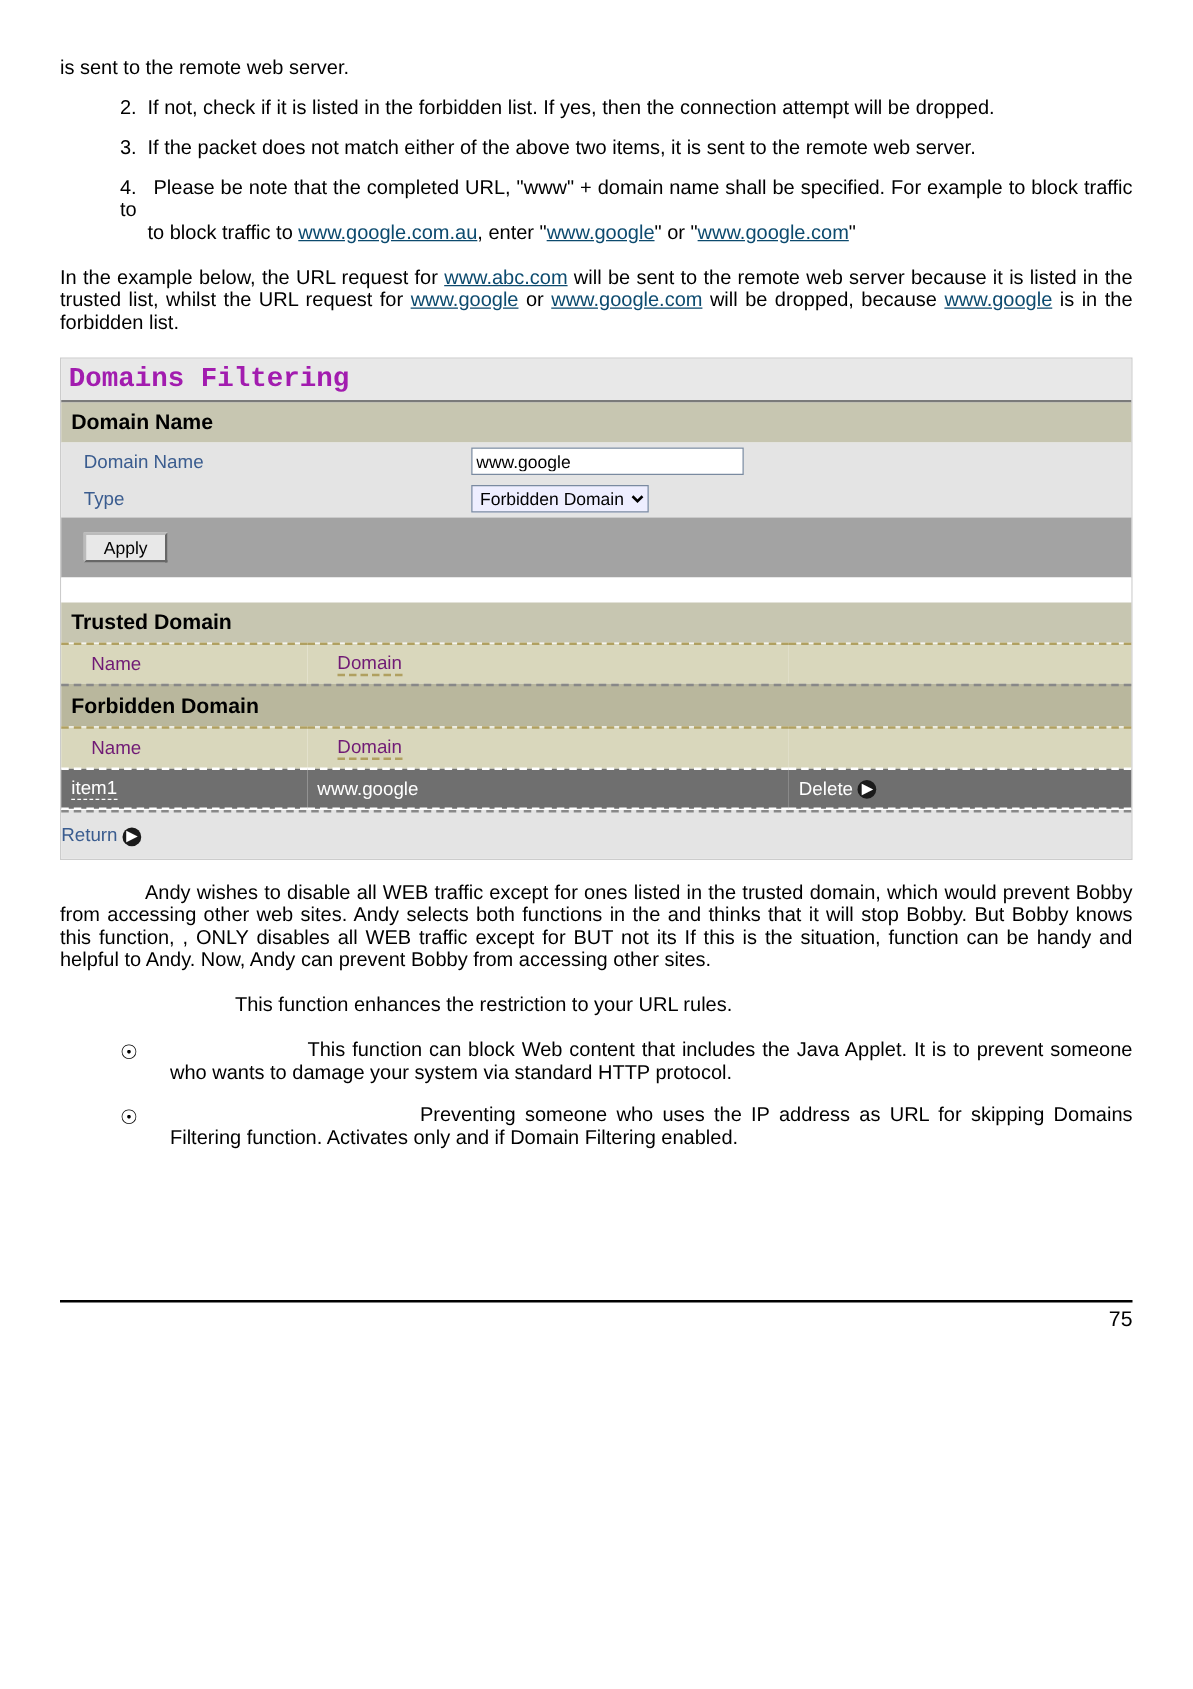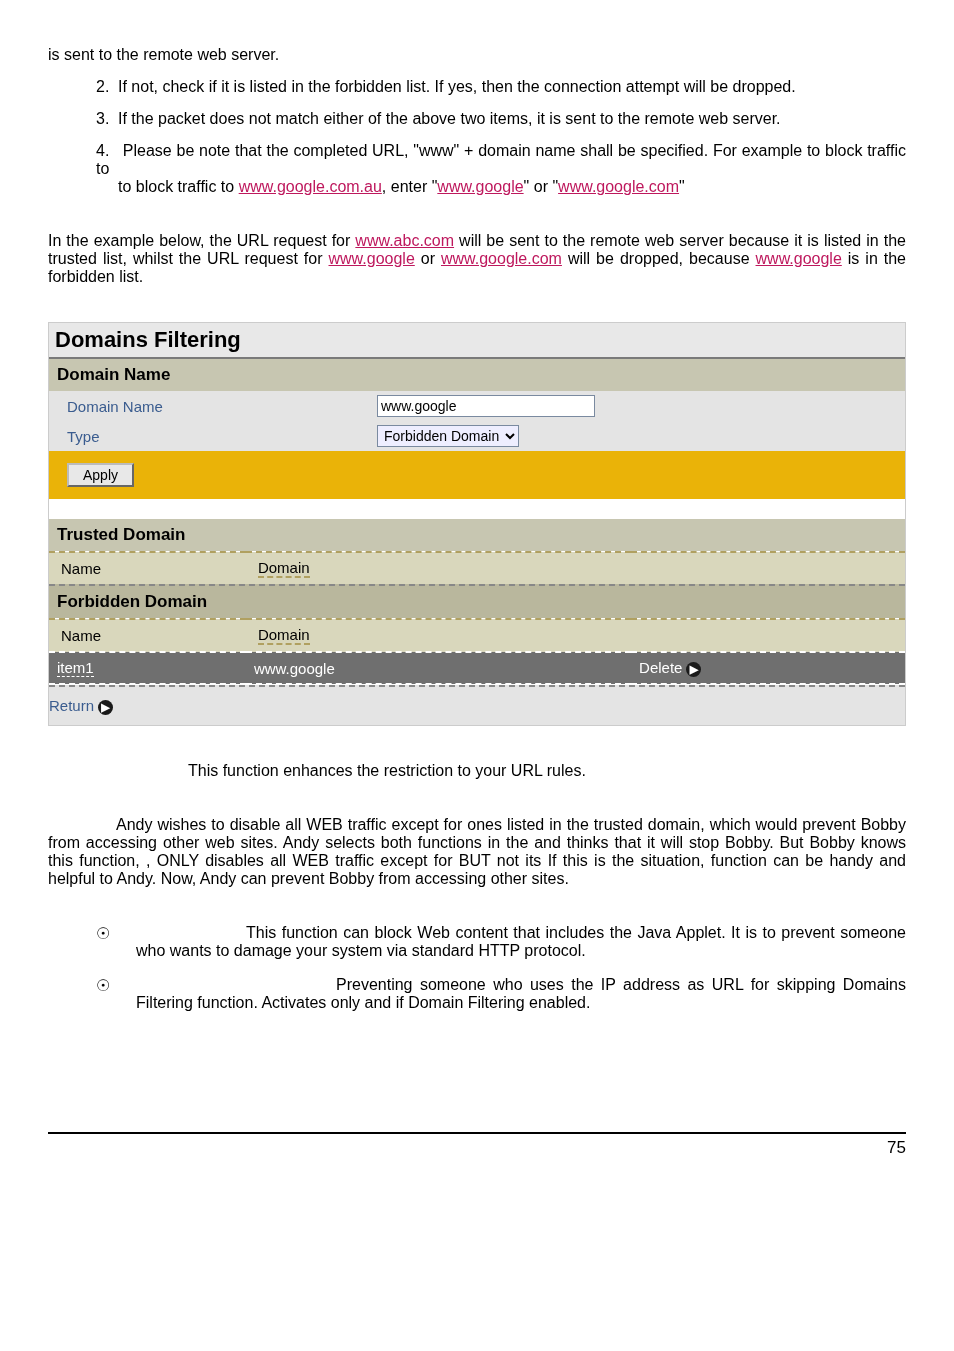--- a/index.html
+++ b/index.html
@@ -4,35 +4,35 @@
 <style>
   html,body{margin:0;padding:0;background:#fff}
   body{font-family:Arial,Helvetica,sans-serif;font-size:16px;color:#000;width:954px}
   .page{padding:46px 48px 30px 48px}
   .indent1{text-align:justify}
   .olist{margin:8px 0 0 48px}
   .olist .item{margin:14px 0;text-align:justify}
   .olist .num{display:inline-block;width:22px}
   .olist .body{display:inline}
   .sub{margin-left:22px;display:block;text-align:justify}
-  a.link{color:#be185d;text-decoration:underline}
-  .para{margin:36px 0;text-align:justify}
+  a.link{color:#0c4a6e;text-decoration:underline}
+  .para{margin:18px 0;text-align:justify}
   
   .shot{margin-top:16px;border:1px solid #ccc}
-  .shot-title{font-family:Liberation Sans, sans-serif;font-weight:bold;font-size:22px;color:#000000;background:#e8e8e8;padding:4px 6px;border-bottom:2px solid #7a7a7a}
+  .shot-title{font-family:Liberation Mono, monospace;font-weight:bold;font-size:22px;color:#a21caf;background:#e8e8e8;padding:4px 6px;border-bottom:2px solid #7a7a7a}
   .sec-header{background:#c7c6b1;font-weight:bold;font-size:17px;padding:6px 8px}
   .row{display:flex;align-items:center;padding:4px 0 4px 18px;background:#e4e4e4}
   .row .lbl{width:310px;color:#3a5c8f;font-size:15px}
   .row .ctl input[type=text]{width:210px;font-size:14px;padding:2px 3px;border:1px solid #7a8aa0}
   .row .ctl select{font-size:14px;padding:1px 2px;border:1px solid #7a8aa0;background:#eef}
-  .btnrow{padding:12px 0 12px 18px;background:#eab308}
+  .btnrow{padding:12px 0 12px 18px;background:#a3a3a3}
   .btnrow button{font-size:14px;padding:2px 14px;border:2px outset #bbb;background:#e8e8e8}
   .gap{height:20px;background:#fff}
   .tbl{width:100%;border-collapse:collapse;font-size:15px}
-  .tbl .hdr td{background:#d9d7bc;color:#000000;padding:6px 12px;border-top:2px dashed #b0a060}
+  .tbl .hdr td{background:#d9d7bc;color:#701a75;padding:6px 24px;border-top:2px dashed #b0a060}
   .tbl .hdr td .dotted{border-bottom:2px dashed #b0a060;display:inline-block}
   .tbl .datarow td{background:#6f6f6f;color:#fff;padding:6px 8px;border-top:2px dashed #fff;border-bottom:2px dashed #fff}
   .tbl td.c1{width:23%}
   .tbl td.c2{width:45%}
   .tbl td.c3{width:32%}
   .sec-header2{background:#b9b79d;font-weight:bold;font-size:17px;padding:6px 8px;border-top:2px dashed #888}
   .del{color:#fff}
   .del .circ{display:inline-block;width:15px;height:15px;border-radius:50%;background:#1a1a1a;color:#fff;text-align:center;line-height:15px;font-size:11px;margin-left:4px;vertical-align:middle;font-weight:bold}
   .return{background:#e4e4e4;padding:10px 0;color:#3a5c8f;font-size:15px;border-top:2px dashed #888}
   .return .circ{display:inline-block;width:15px;height:15px;border-radius:50%;background:#1a1a1a;color:#fff;text-align:center;line-height:15px;font-size:11px;margin-left:4px;vertical-align:middle;font-weight:bold}
@@ -119,30 +119,30 @@
         <td class="c3"><span class="del"><span>Delete</span><span class="circ">▶</span></span></td>
       </tr>
     </tbody>
       </table>
 
     <div class="return">
       <span>Return</span><span class="circ">▶</span>
     </div>
   </div>
 
-  <div class="para" style="margin-left:140px">This function enhances the restriction to your URL rules.</div>
-
   <div class="para just" style="text-indent:68px">
     <span>Andy wishes to disable all WEB traffic except for ones listed in the trusted domain, which would prevent Bobby from accessing other web sites.  Andy selects both functions in the </span>
     <span> and thinks that it will stop Bobby.  But Bobby knows this function, </span>
     <span>, ONLY disables all WEB traffic except for </span>
     <span> BUT not its </span>
     <span> If this is the situation, </span>
     <span> function can be handy and helpful to Andy.  Now, Andy can prevent Bobby from accessing other sites.</span>
   </div>
+
+  <div class="para" style="margin-left:140px">This function enhances the restriction to your URL rules.</div>
 
   <div class="bul">
     <div class="mark">☉</div>
     <div class="txt" style="text-indent:110px">This function can block Web content that includes the Java Applet. It is to prevent someone who wants to damage your system via standard HTTP protocol.</div>
   </div>
 
   <div class="bul">
     <div class="mark">☉</div>
     <div class="txt" style="text-indent:200px">Preventing someone who uses the IP address as URL for skipping Domains Filtering function.  Activates only and if Domain Filtering enabled.</div>
   </div>

